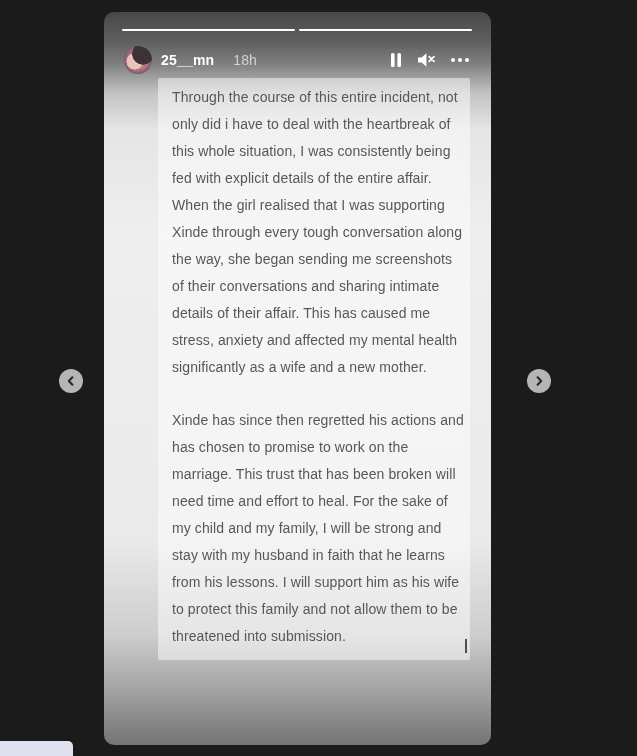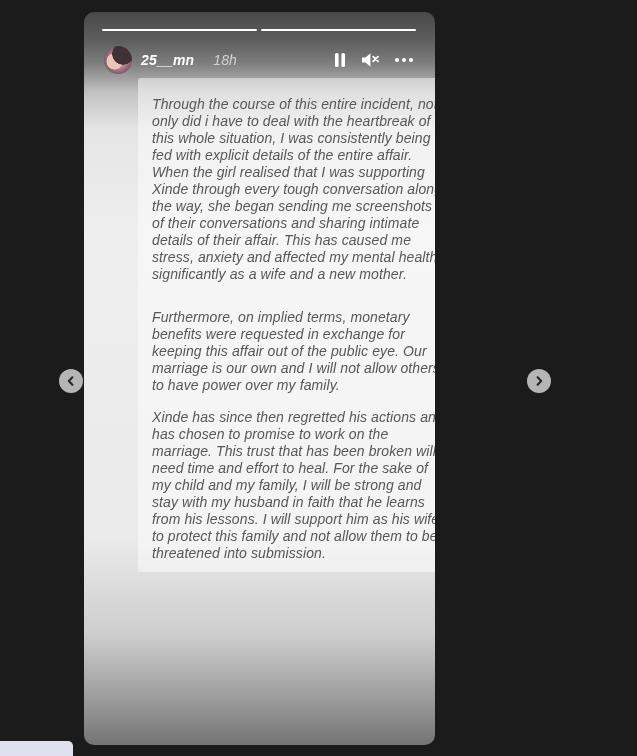--- a/index.html
+++ b/index.html
@@ -5,28 +5,27 @@
   * { box-sizing: border-box; }
   html,body { margin:0; padding:0; }
   body {
     width:637px; height:756px;
     background:#1b1b1b;
     position:relative;
     overflow:hidden;
     font-family:"Liberation Sans", sans-serif;
   }
   .story-card {
-    position:absolute; left:84px; top:12px;
-    width:351px; height:733px;
+    position:absolute; left:104px; top:12px;
+    width:387px; height:733px;
     border-radius:10px; overflow:hidden;
     background:linear-gradient(180deg,
       #484848 0%, #5f5f5f 4%, #7e7e7e 7%, #c2c2c2 11%,
       #e5e5e5 16%, #eeeeee 30%, #eaeaea 72%, #cdcdcd 85%,
       #a0a0a0 93%, #747474 100%);
-    font-style:italic;
   }
   .progress-row {
     position:absolute; left:18px; right:19px; top:17px;
     display:flex; gap:4px;
   }
   .progress-seg { flex:1; height:2px; background:#ffffff; border-radius:2px; }
   .story-header {
     position:absolute; left:20px; right:22px; top:34px;
     display:flex; align-items:center;
   }
@@ -39,23 +38,23 @@
     flex:0 0 auto;
   }
   .username { margin-left:9px; color:#ffffff; font-weight:bold; font-size:14px; letter-spacing:.2px; }
   .timestamp { margin-left:19px; color:#d2d2d2; font-size:14px; }
   .header-controls { margin-left:auto; display:flex; align-items:center; gap:15px; }
   .icon-btn { display:flex; align-items:center; justify-content:center; cursor:pointer; }
   .story-text-block {
     position:absolute; left:54px; top:66px; width:312px;
     background:rgba(253,253,253,0.5);
     border-radius:2px;
-    padding:18px 6px 10px 14px;
+    padding:6px 6px 10px 14px;
     color:#57575a;
-    font-size:14px; line-height:17px;
+    font-size:14px; line-height:27px;
     letter-spacing:.1px;
   }
   .story-text-block p { margin:0; }
   .story-text-block p.p1 { margin-bottom:26px; }
   .story-text-block p.p2 { margin-bottom:15px; }
   .text-cursor {
     position:absolute; right:3px; bottom:7px;
     width:2px; height:14px; background:#4d4d4d;
   }
   .nav-btn {
@@ -108,21 +107,20 @@
           <span class="dot"></span>
             <span class="dot"></span>
             <span class="dot"></span>
         </span>
       </span>
     </div>
   </div>
 
   <div class="story-text-block">
     <p class="p1">Through the course of this entire incident, not only did i have to deal with the heartbreak of this whole situation, I was consistently being fed with explicit details of the entire affair. When the girl realised that I was supporting Xinde through every tough conversation along the way, she began sending me screenshots of their conversations and sharing intimate details of their affair. This has caused me stress, anxiety and affected my mental health significantly as a wife and a new mother.</p>
-    <p class="p2">Furthermore, on implied terms, monetary benefits were requested in exchange for keeping this affair out of the public eye. Our marriage is our own and I will not allow others to have power over my family.</p>
     <p class="p3">Xinde has since then regretted his actions and has chosen to promise to work on the marriage. This trust that has been broken will need time and effort to heal. For the sake of my child and my family, I will be strong and stay with my husband in faith that he learns from his lessons. I will support him as his wife to protect this family and not allow them to be threatened into submission.</p>
     <span class="text-cursor"></span>
   </div>
 
 </div>
 
 <div class="nav-btn nav-prev">
   <span style="display:flex">
     <svg width="10" height="10" viewBox="0 0 10 10">
       <path d="M6.4 1.2 L2.8 5 L6.4 8.8" stroke="#262626" stroke-width="2" fill="none" stroke-linecap="round" stroke-linejoin="round"></path>

